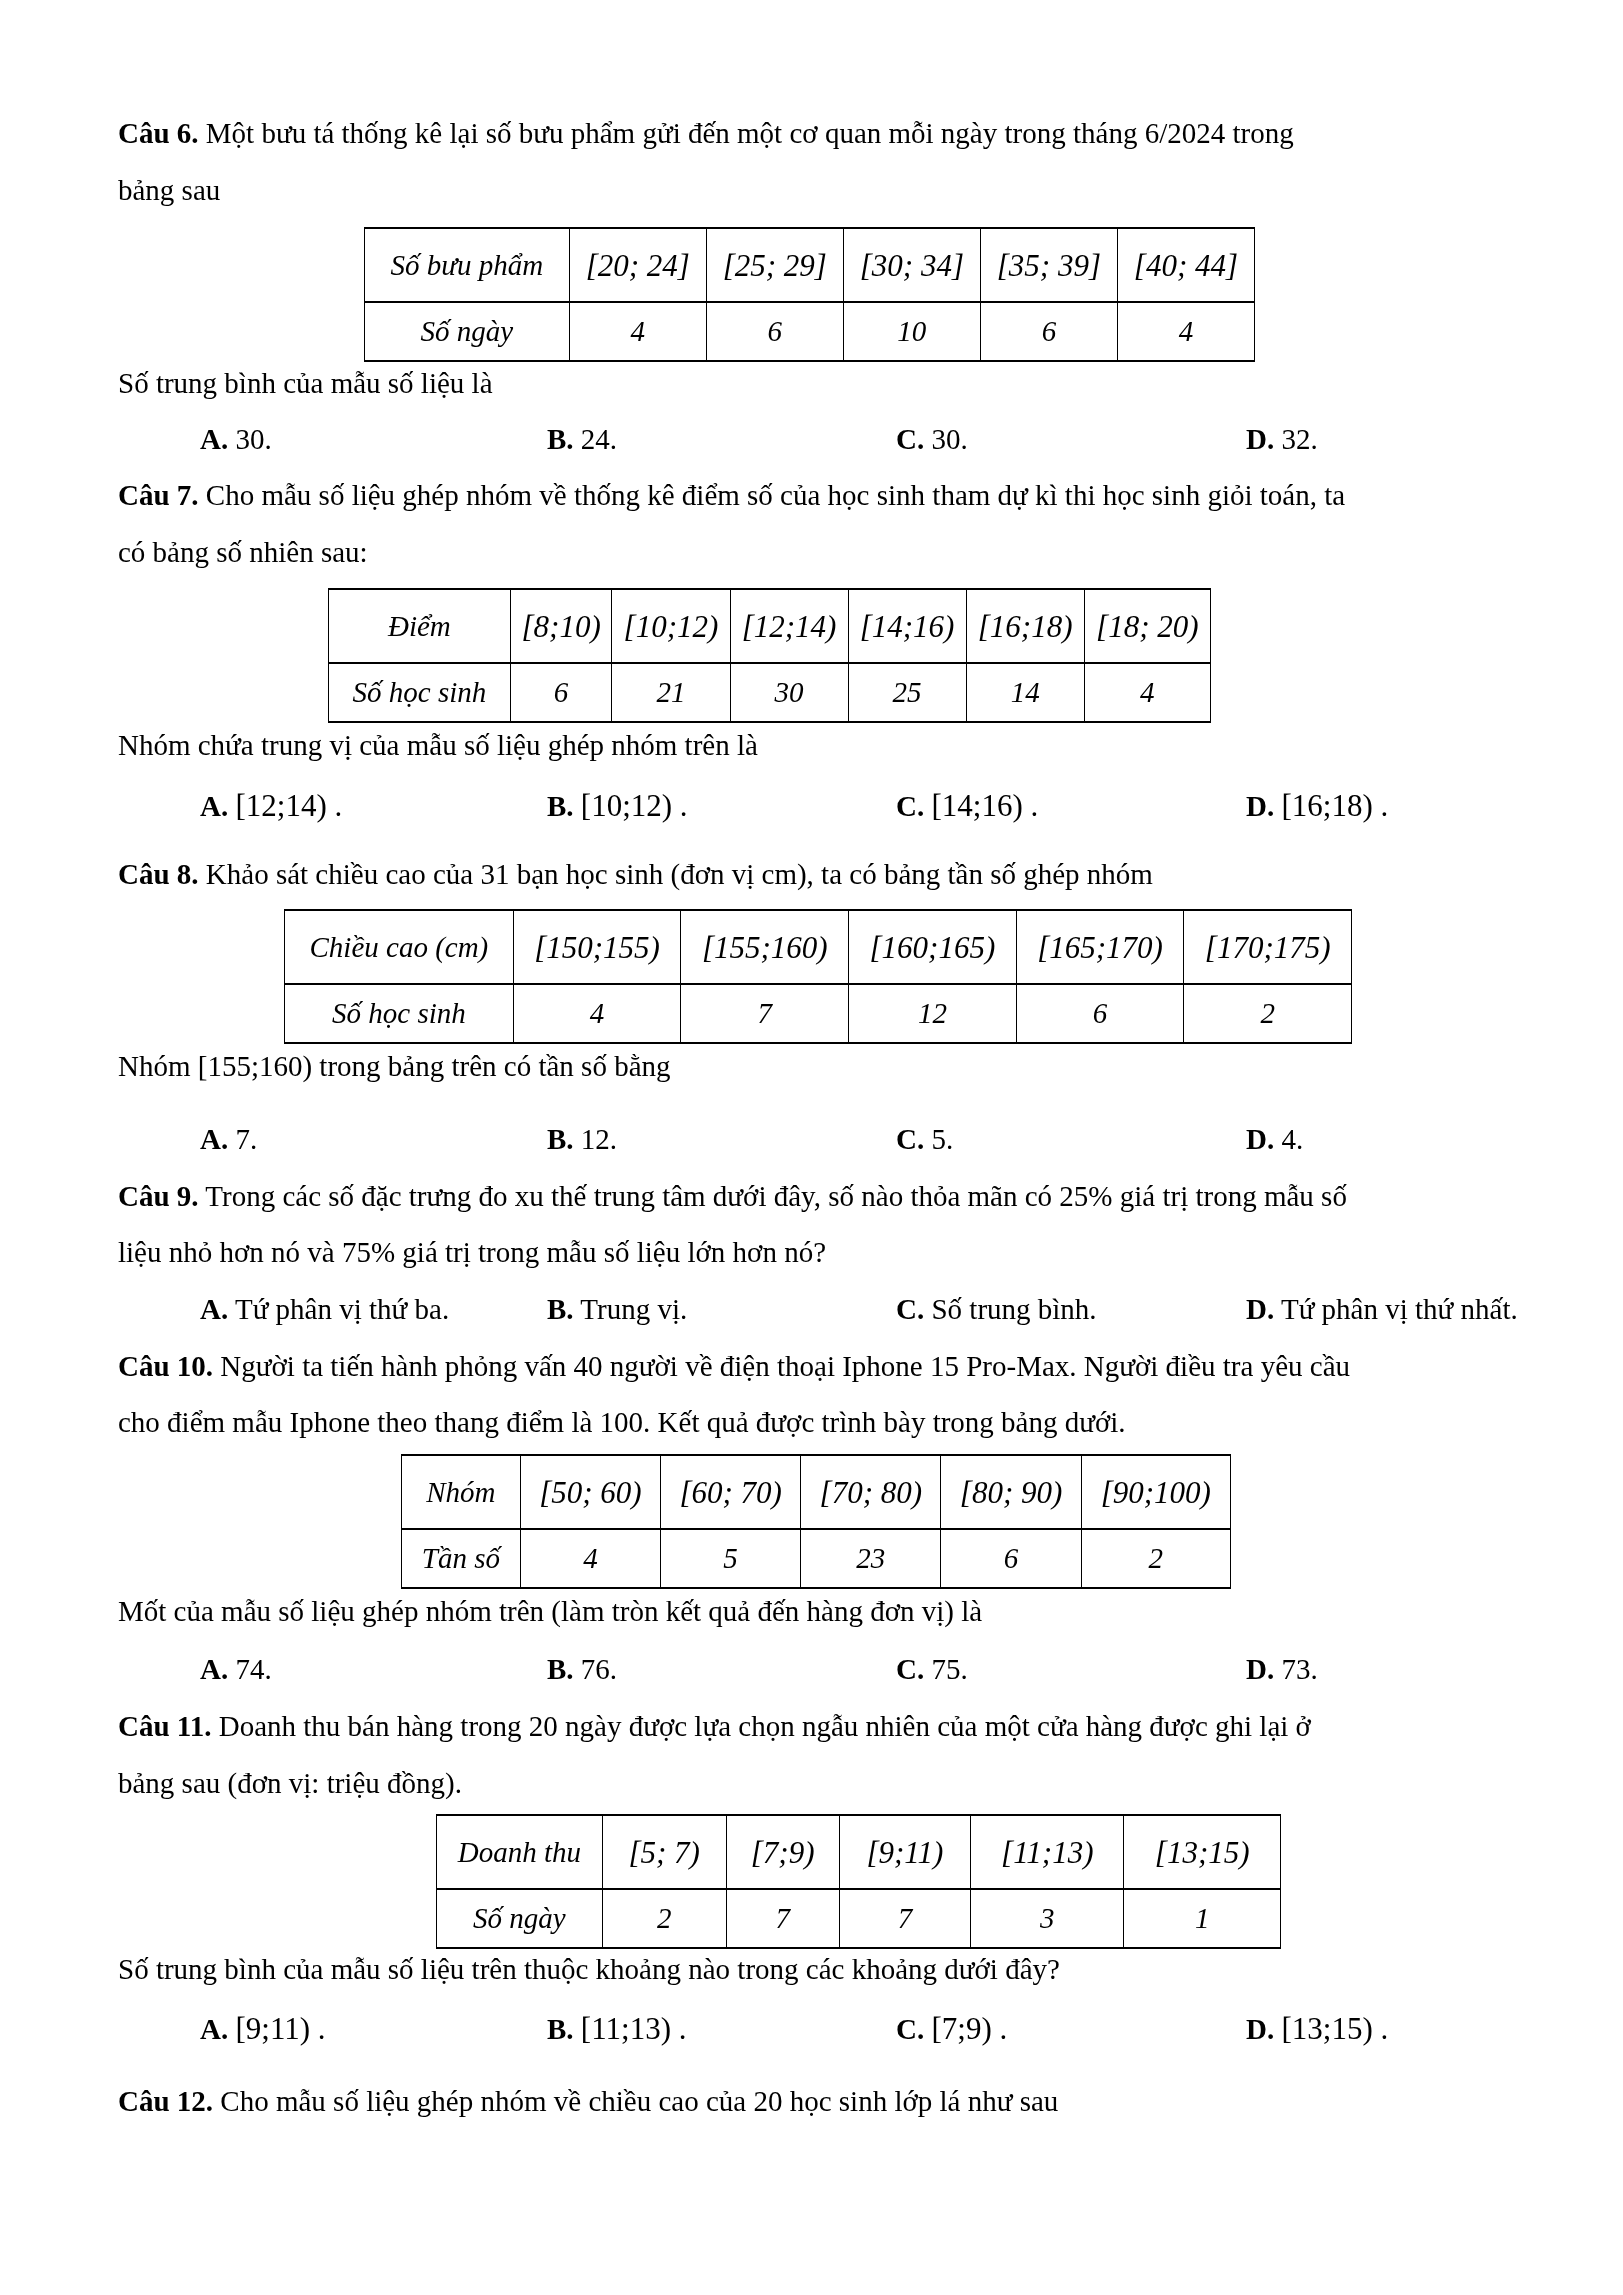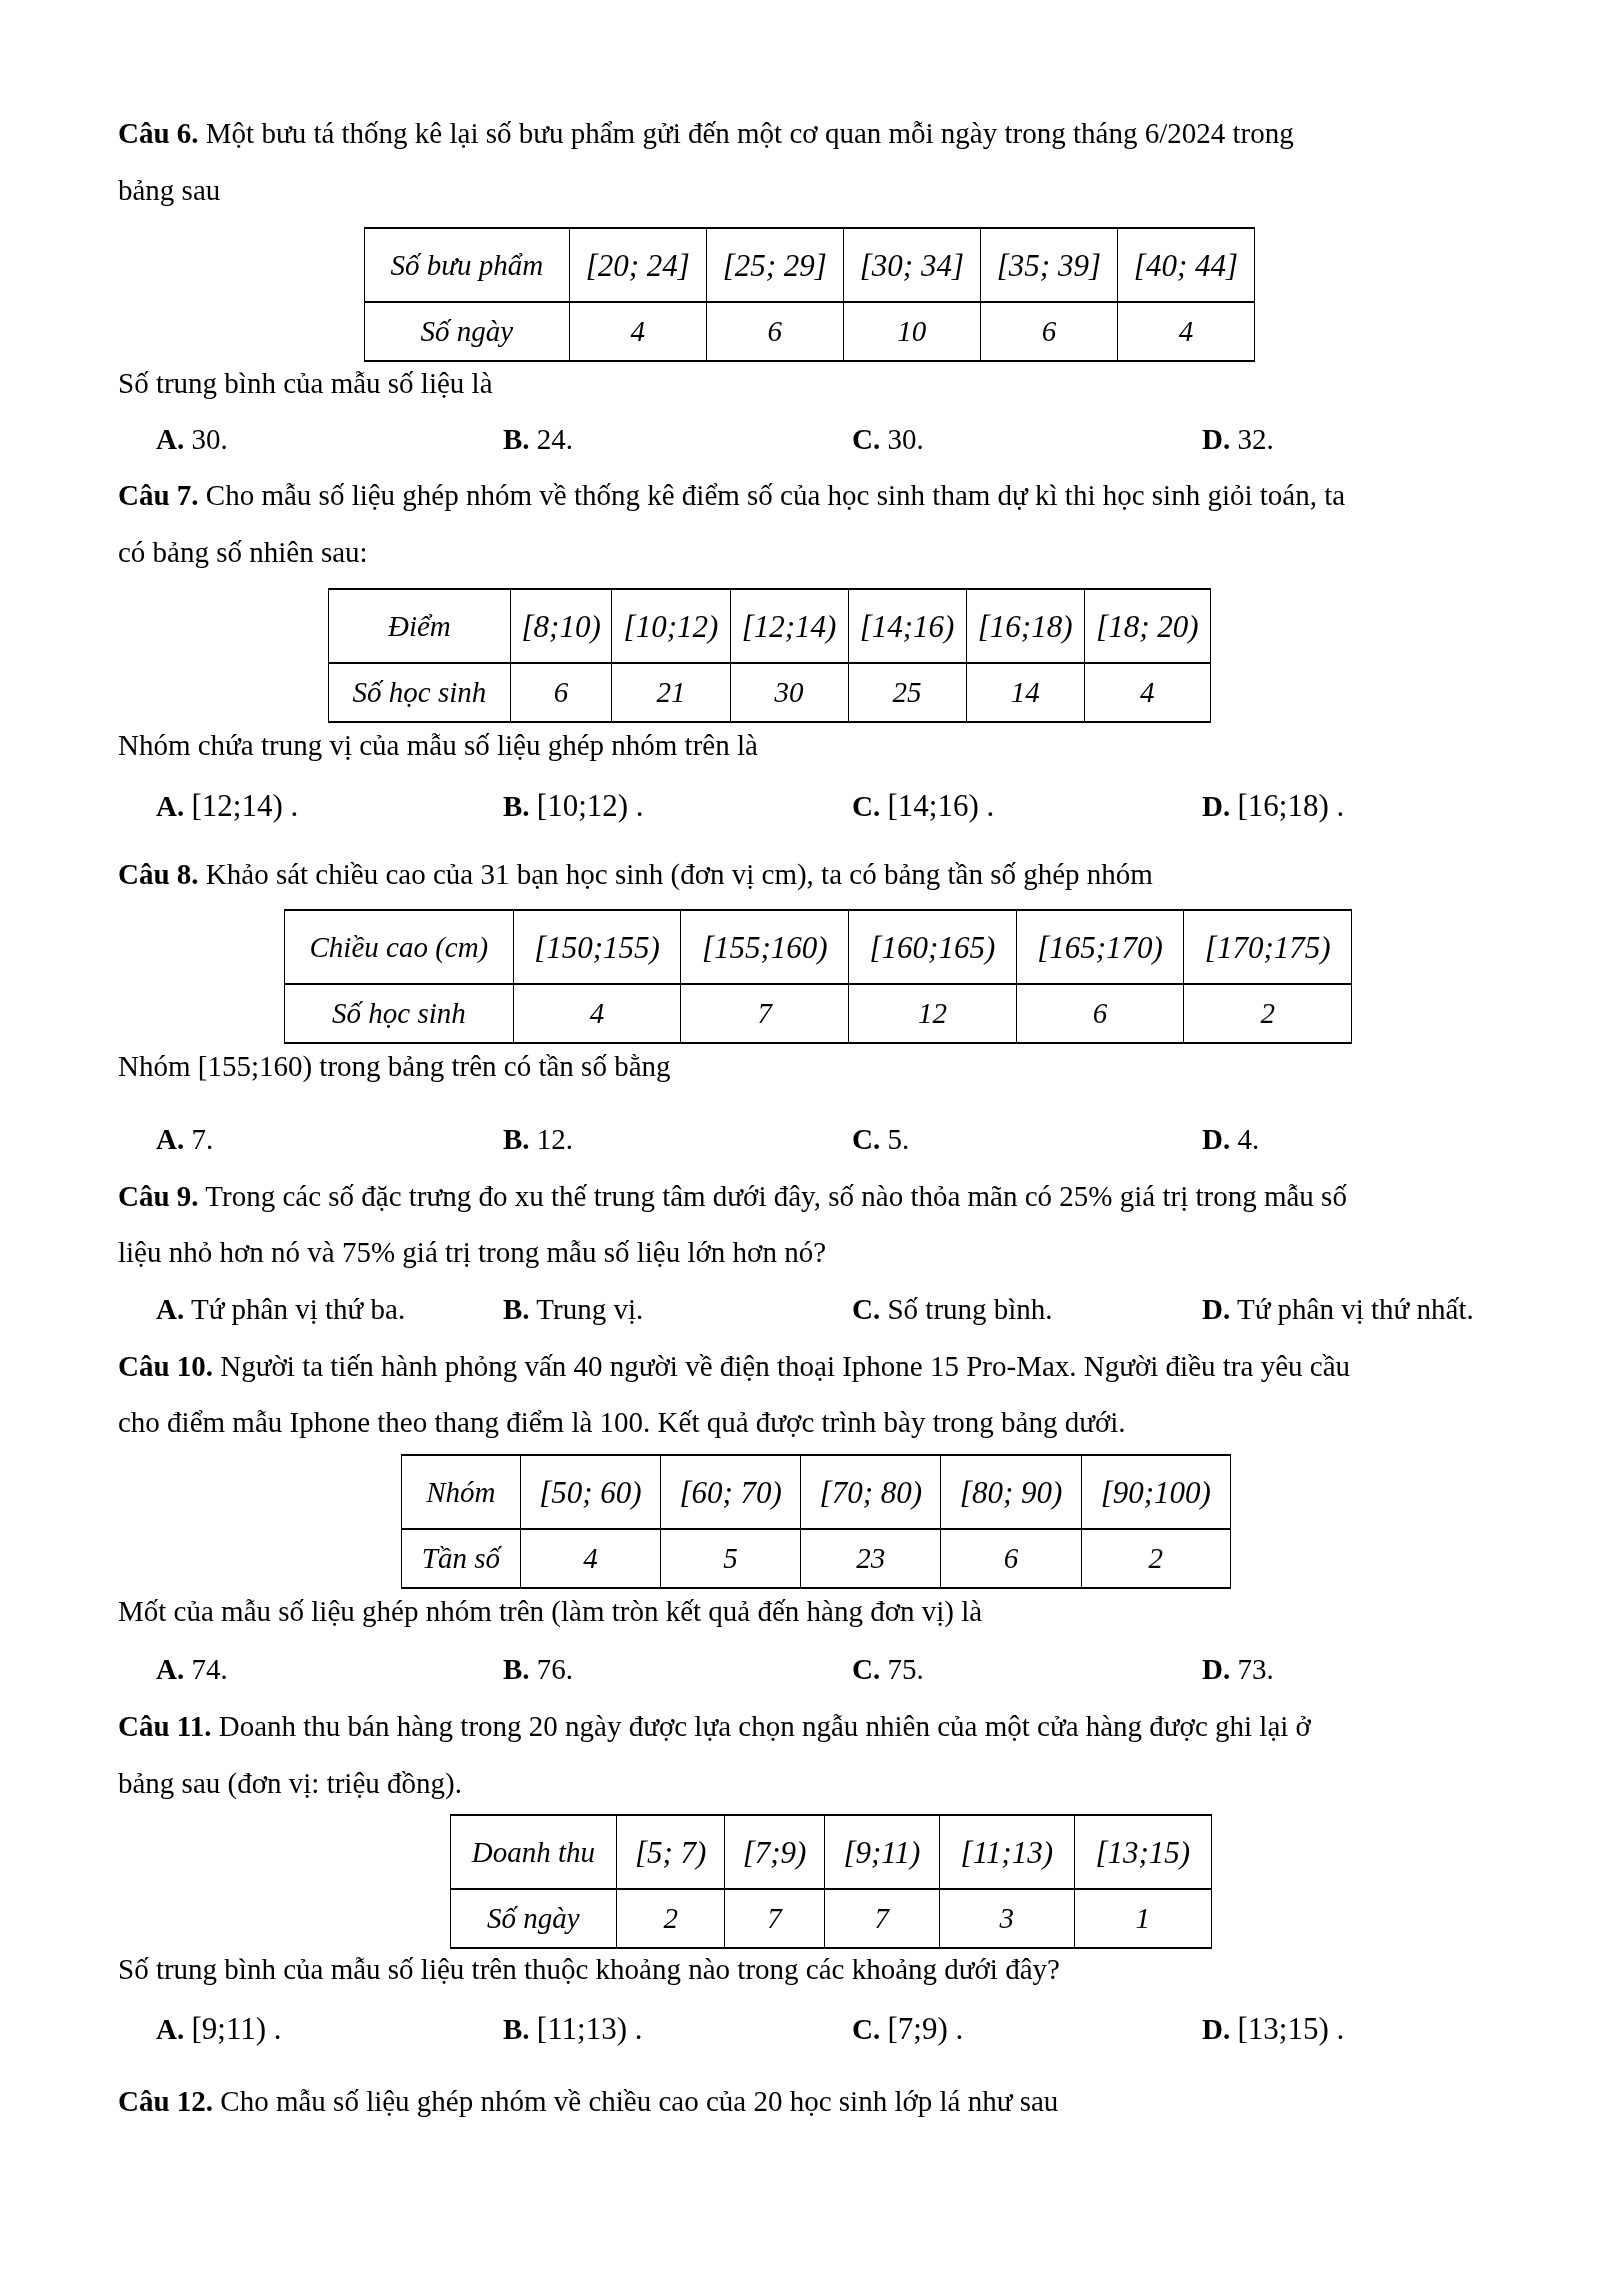--- a/index.html
+++ b/index.html
@@ -5,21 +5,21 @@
   html, body { margin: 0; padding: 0; background: #ffffff; }
   body {
     width: 1623px; height: 2295px; position: relative; overflow: hidden;
     font-family: "Liberation Serif", "DejaVu Serif", serif;
     color: #000; font-size: 29px; line-height: 1;
   }
   .page { position: absolute; left: 118px; top: 0; width: 1406px; }
   .line { position: absolute; left: 0; white-space: nowrap; font-family: Liberation Serif, serif; }
   .q-label { font-weight: bold; }
   .opts { position: absolute; left: 0; width: 1406px; height: 31px; }
-  .opt { position: absolute; white-space: nowrap; }
+  .opt { position: absolute; white-space: nowrap; margin-left: 44px; }
   .opt b { font-weight: bold; }
   table.tbl {
     position: absolute; border-collapse: collapse;
     font-size: 29px;
     font-style: italic;
   }
   table.tbl td {
     border: 1.6px solid #000; text-align: center; vertical-align: middle; padding: 0 7.9px;
   }
   table.tbl tr.r1 td { height: 72px; border-top-width: 2.4px; }
@@ -156,21 +156,21 @@
   <div class="line" style="top:1597px">Mốt của mẫu số liệu ghép nhóm trên (làm tròn kết quả đến hàng đơn vị) là</div>
   <div class="opts" style="top:1655px">
     <span class="opt" style="left:38px"><b>A.</b> <span>74.</span></span>
     <span class="opt" style="left:385px"><b>B.</b> <span>76.</span></span>
     <span class="opt" style="left:734px"><b>C.</b> <span>75.</span></span>
     <span class="opt" style="left:1084px"><b>D.</b> <span>73.</span></span>
   </div>
 
   <div class="line" style="top:1712px"><span class="q-label">Câu 11.</span> <span>Doanh thu bán hàng trong 20 ngày được lựa chọn ngẫu nhiên của một cửa hàng được ghi lại ở</span></div>
   <div class="line" style="top:1769px">bảng sau (đơn vị: triệu đồng).</div>
-  <table class="tbl" style="left:332px; top:1814px; width:762px">
+  <table class="tbl" style="left:318px; top:1814px; width:845px">
     <tbody>
         <tr class="r1">
       <td style="width:149px">Doanh thu</td>
       <td class="iv">[5; 7)</td>
       <td class="iv">[7;9)</td>
       <td class="iv">[9;11)</td>
       <td class="iv">[11;13)</td>
       <td class="iv">[13;15)</td>
     </tr>
     <tr class="r2">

